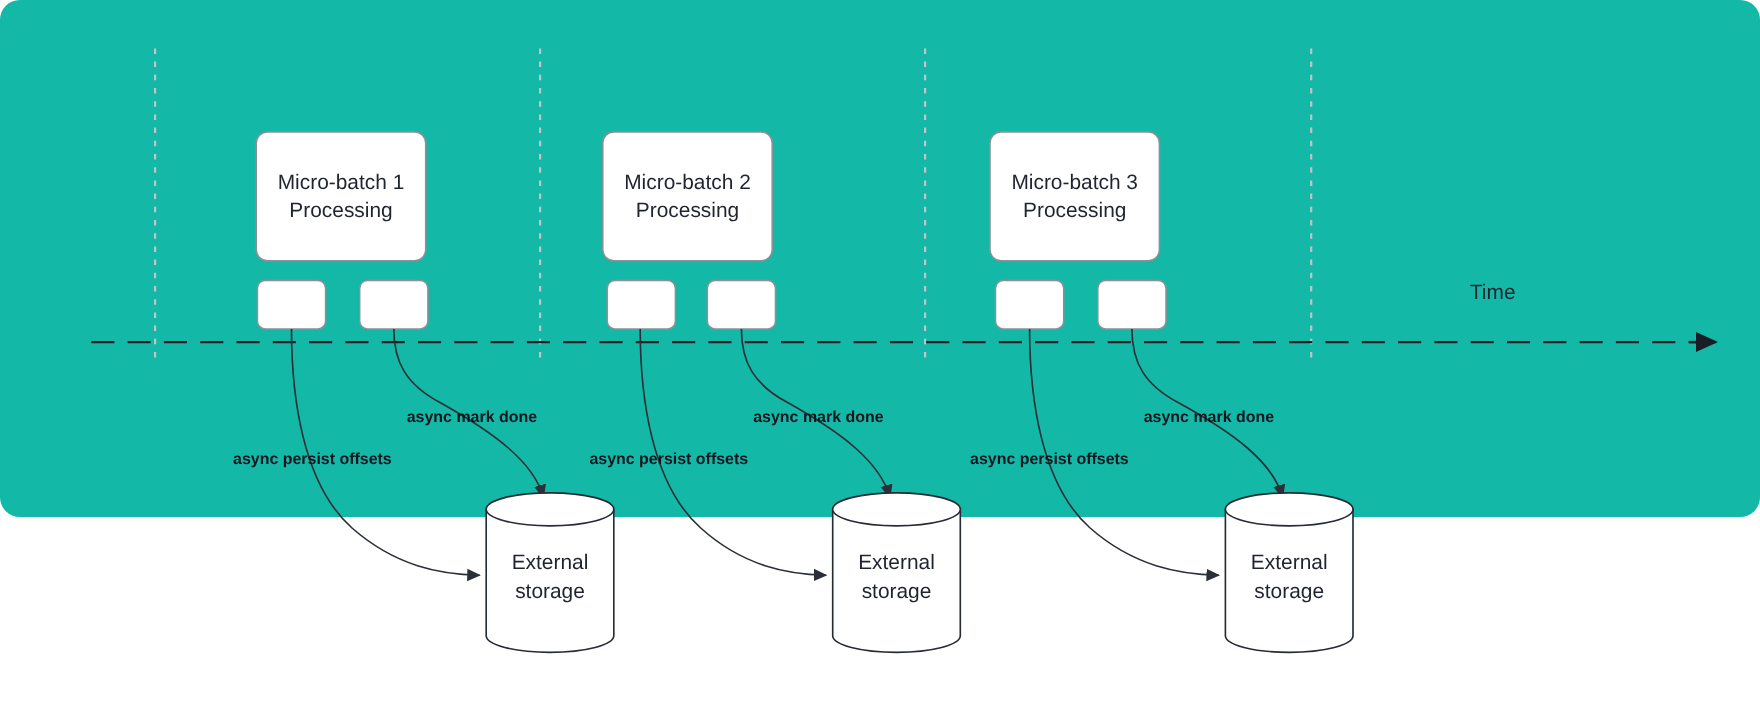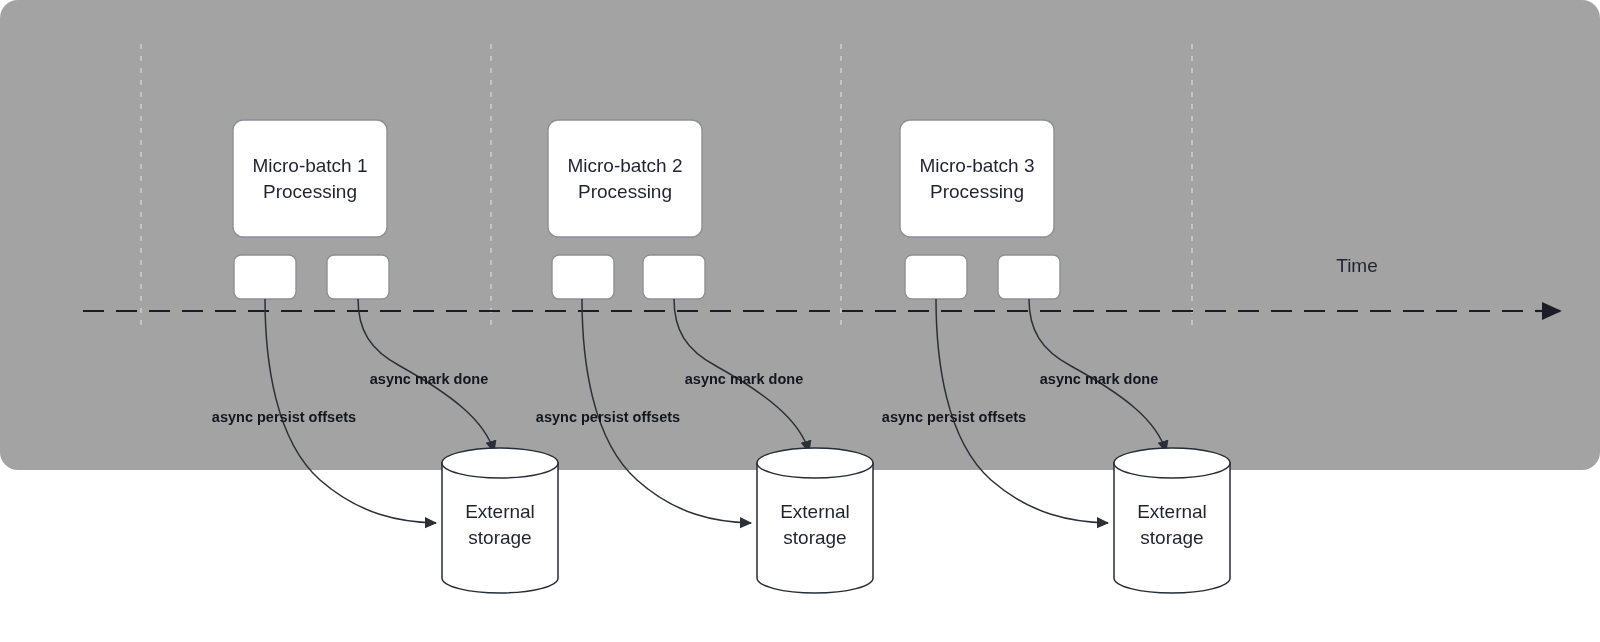--- a/index.html
+++ b/index.html
@@ -11,21 +11,21 @@
   body {
     width: 1600px;
     height: 642px;
     font-family: "Liberation Sans", sans-serif;
     overflow: hidden;
   }
   #diagram-root {
     position: relative;
     width: 1600px;
     height: 470px;
-    background: #a3a3a3;
+    background: #14b8a6;
     border-radius: 18px;
   }
   svg.layer {
     position: absolute;
     left: 0;
     top: 0;
     width: 1600px;
     height: 642px;
   }
   .node-text {

